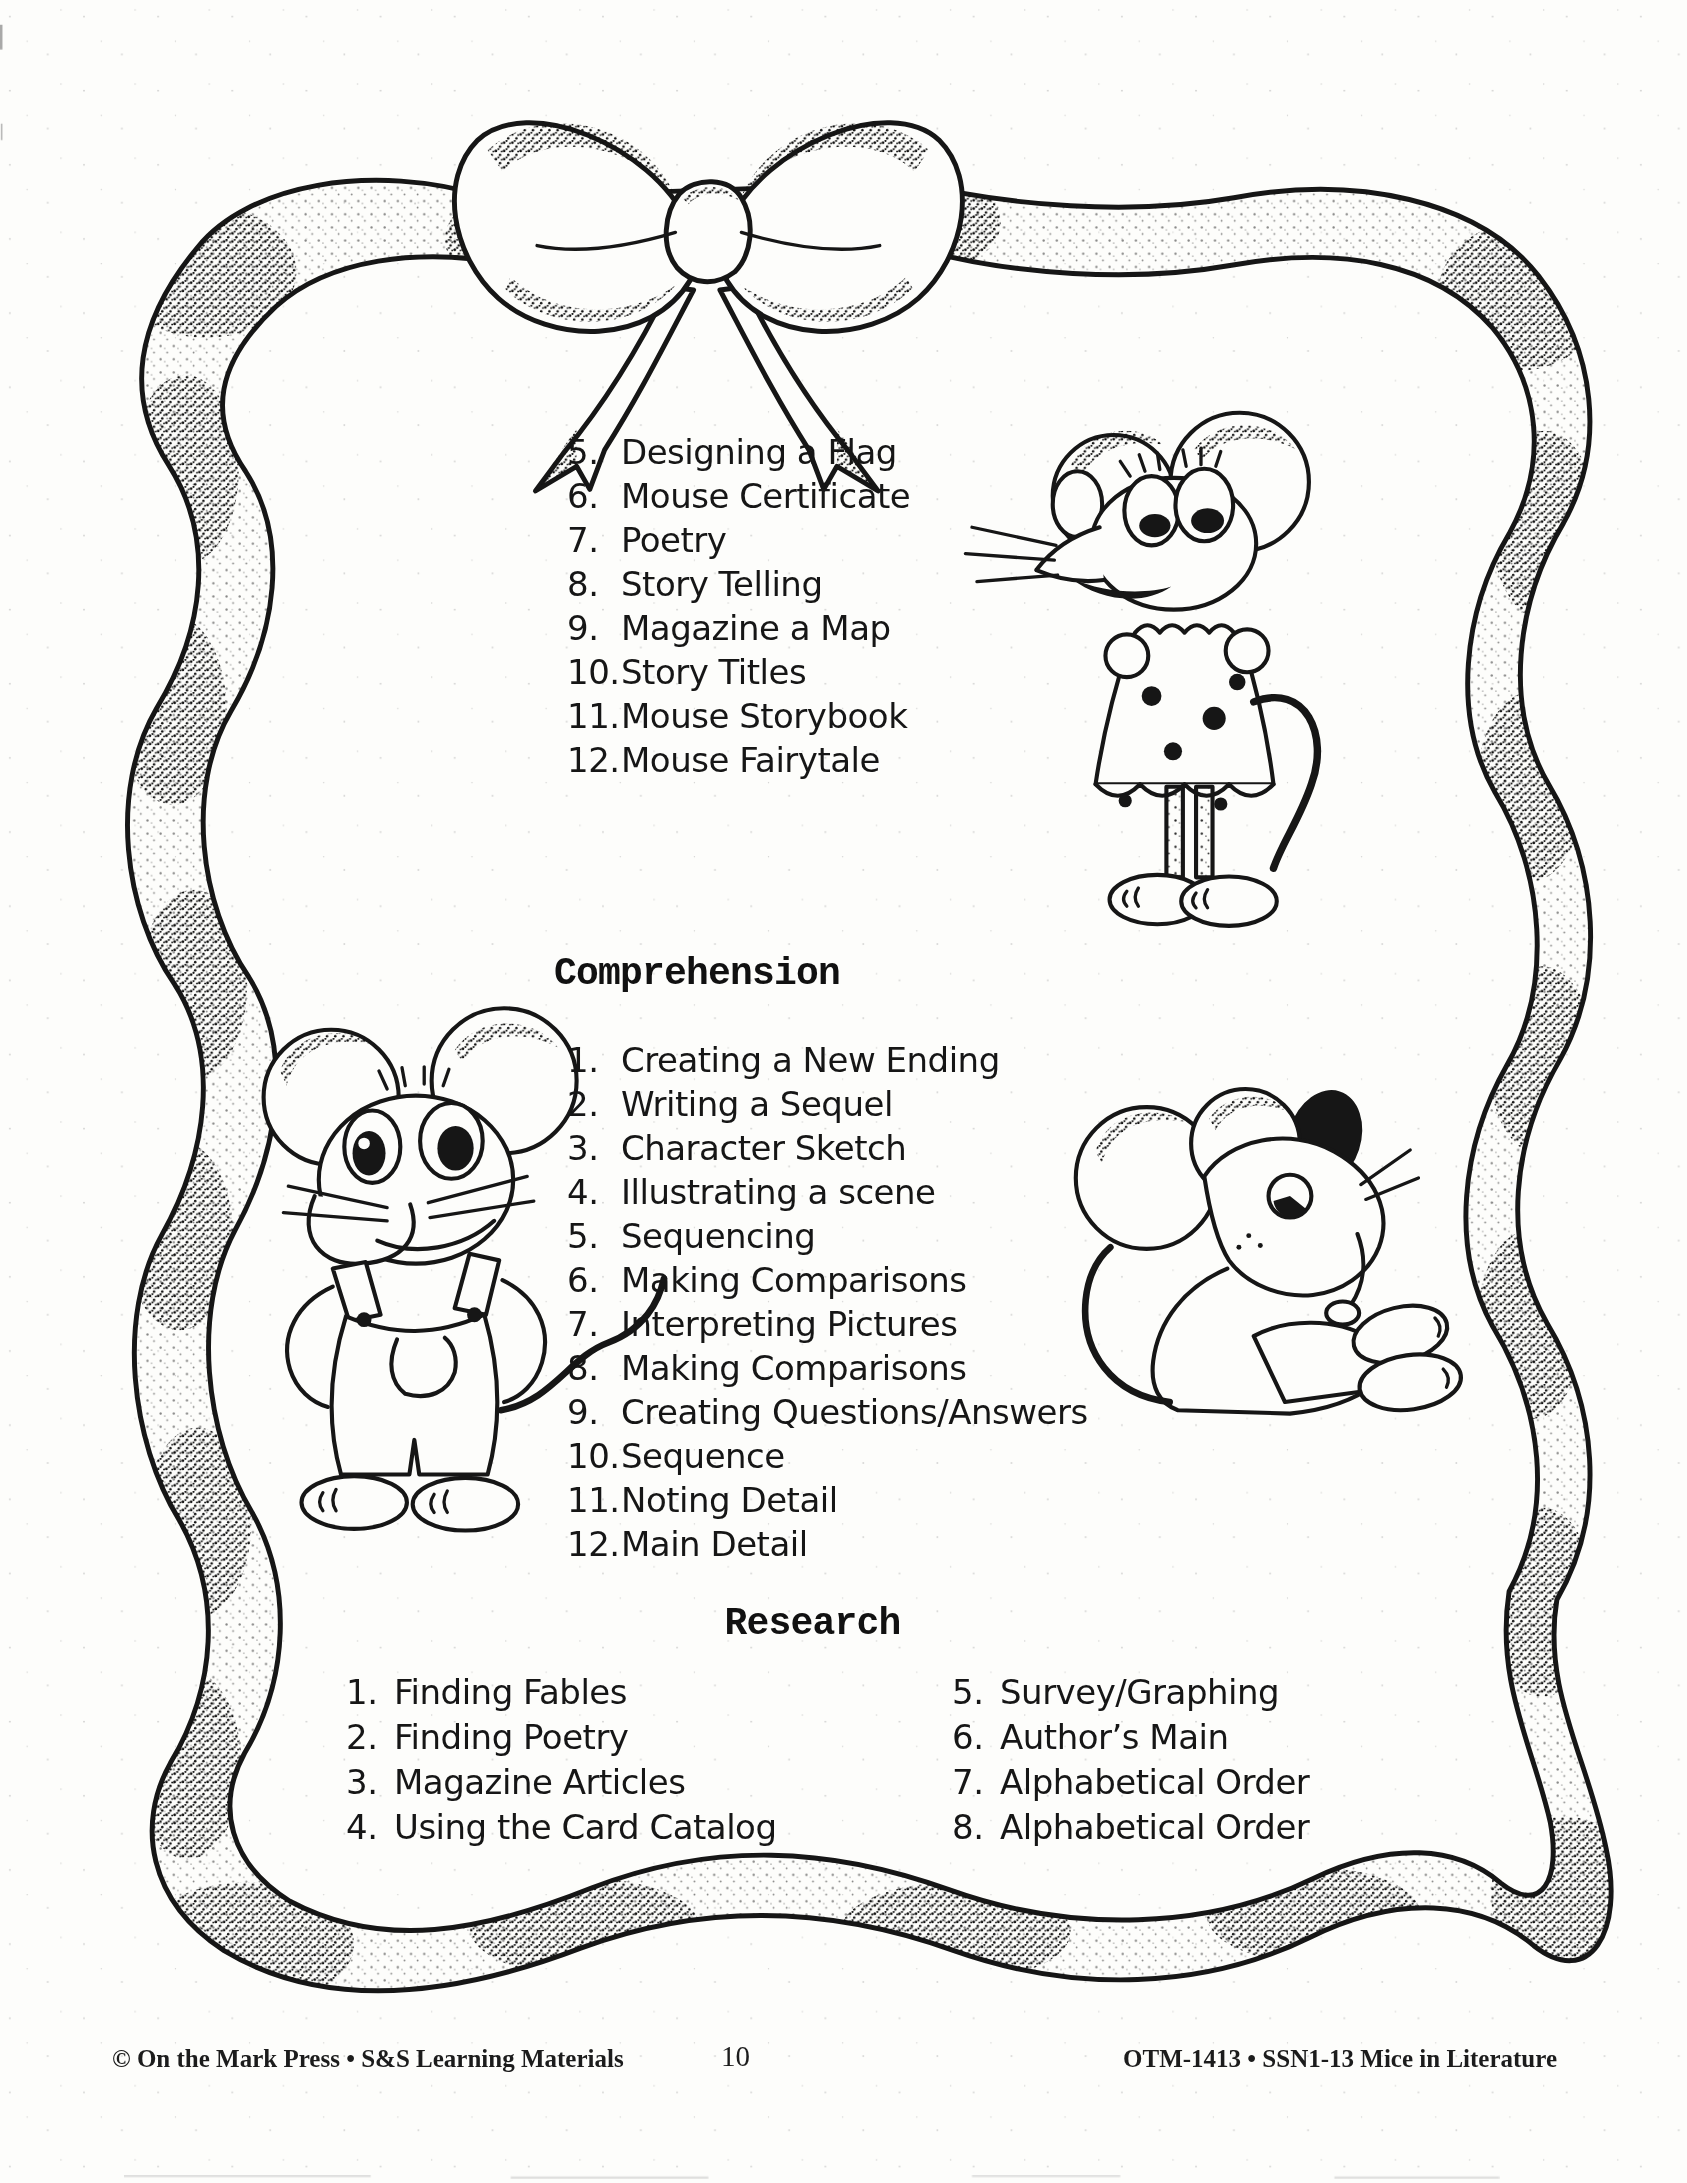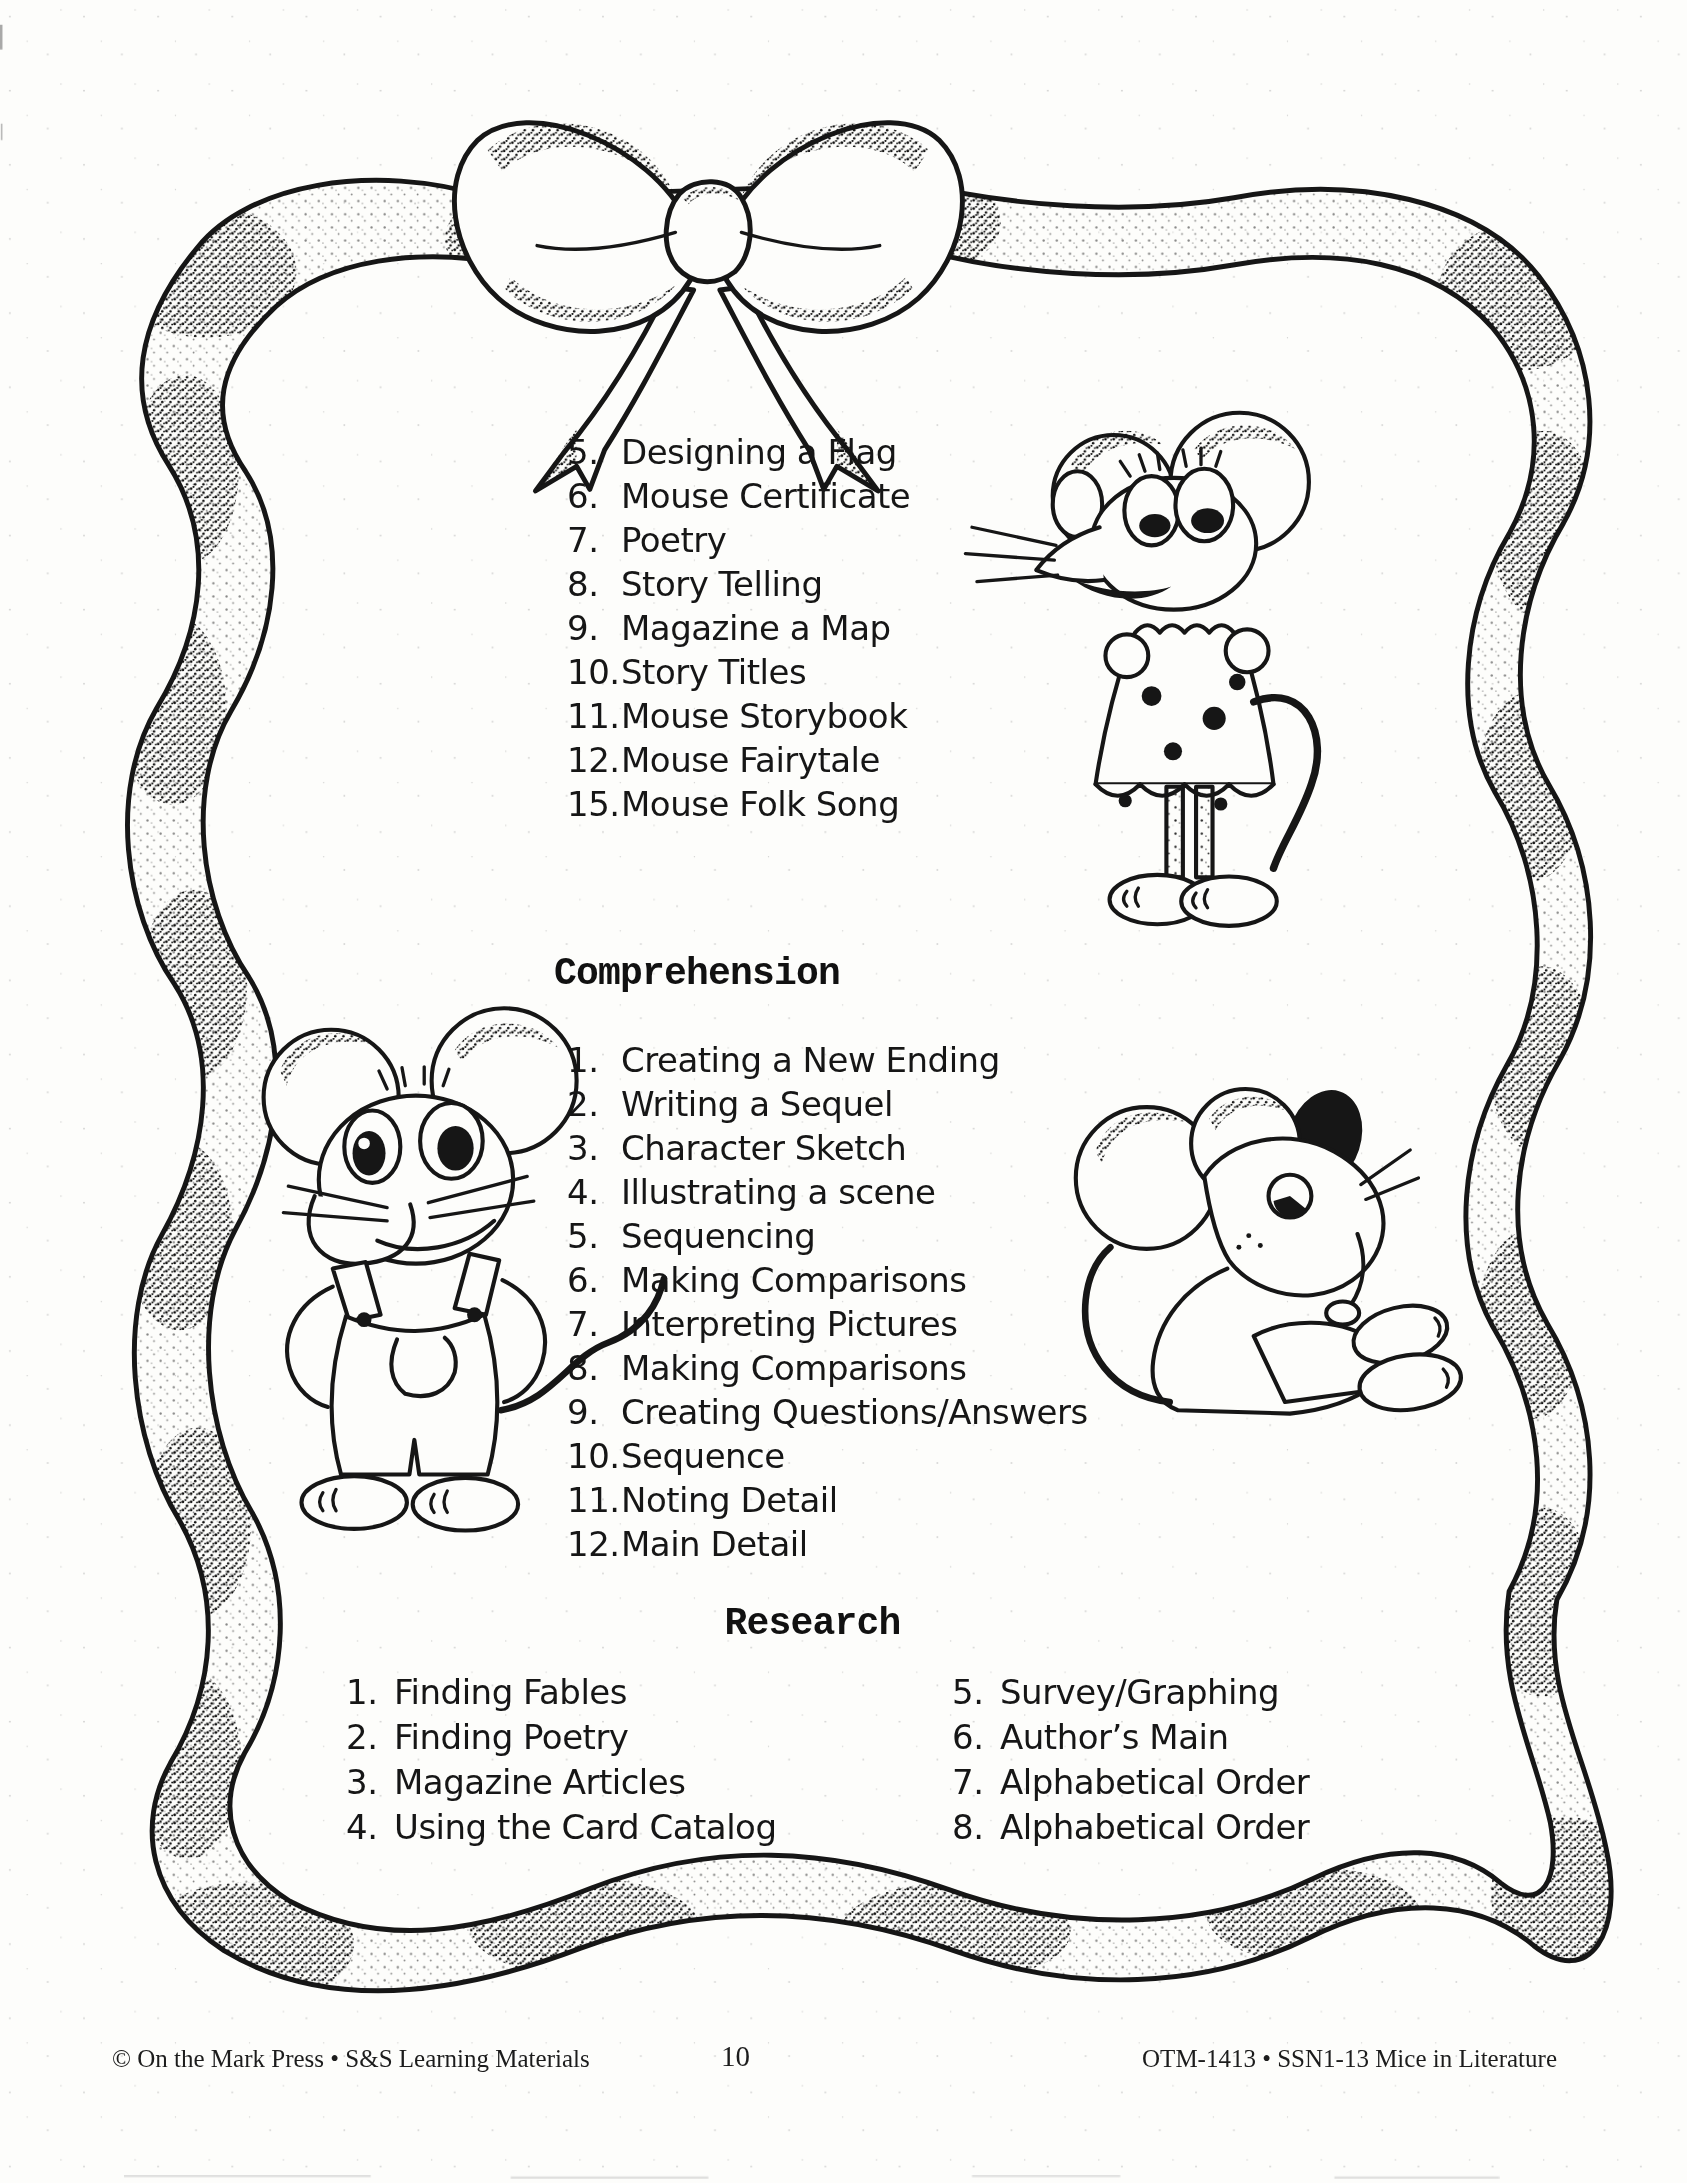--- a/index.html
+++ b/index.html
@@ -14,21 +14,21 @@
   #comp-list{left:567px;top:1040px;}
   .res li{height:45px;}
   .res .num{width:48px;}
   #res-col1{left:346px;top:1672px;}
   #res-col2{left:952px;top:1672px;}
 
   h2.section{position:absolute;margin:0;font-family:Liberation Mono, monospace;font-weight:700;font-size:38px;letter-spacing:-0.8px;color:#111;}
   #comp-heading{left:554px;top:952px;}
   #research-heading{left:-31px;width:1687px;top:1602px;text-align:center;}
 
-  .footer-text{position:absolute;font-family:"Liberation Serif",serif;font-weight:400;font-size:25px;color:#1c1c1c;white-space:nowrap;}
+  .footer-text{position:absolute;font-family:"Liberation Serif",serif;font-weight:700;font-size:25px;color:#1c1c1c;white-space:nowrap;}
   #footer-left{left:112px;top:2045px;}
   #footer-page{left:0;width:1471px;top:2040px;text-align:center;font-weight:400;font-size:29px;}
   #footer-right{right:130px;top:2045px;}
 </style>
 </head>
 <body>
 
 <div class="page">
 
   <svg class="art" viewBox="0 0 2048 2650" aria-hidden="true">
@@ -269,24 +269,20 @@
         <span>Story Titles</span>
       </li>
     <li>
         <span class="num">11.</span>
         <span>Mouse Storybook</span>
       </li>
     <li>
         <span class="num">12.</span>
         <span>Mouse Fairytale</span>
       </li>
-    <li>
-        <span class="num">15.</span>
-        <span>Mouse Folk Song</span>
-      </li>
   </ul>
 
   <h2 class="section" id="comp-heading">Comprehension</h2>
   <ul class="list" id="comp-list">
     <li>
         <span class="num">1.</span>
         <span>Creating a New Ending</span>
       </li>
     <li>
         <span class="num">2.</span>

